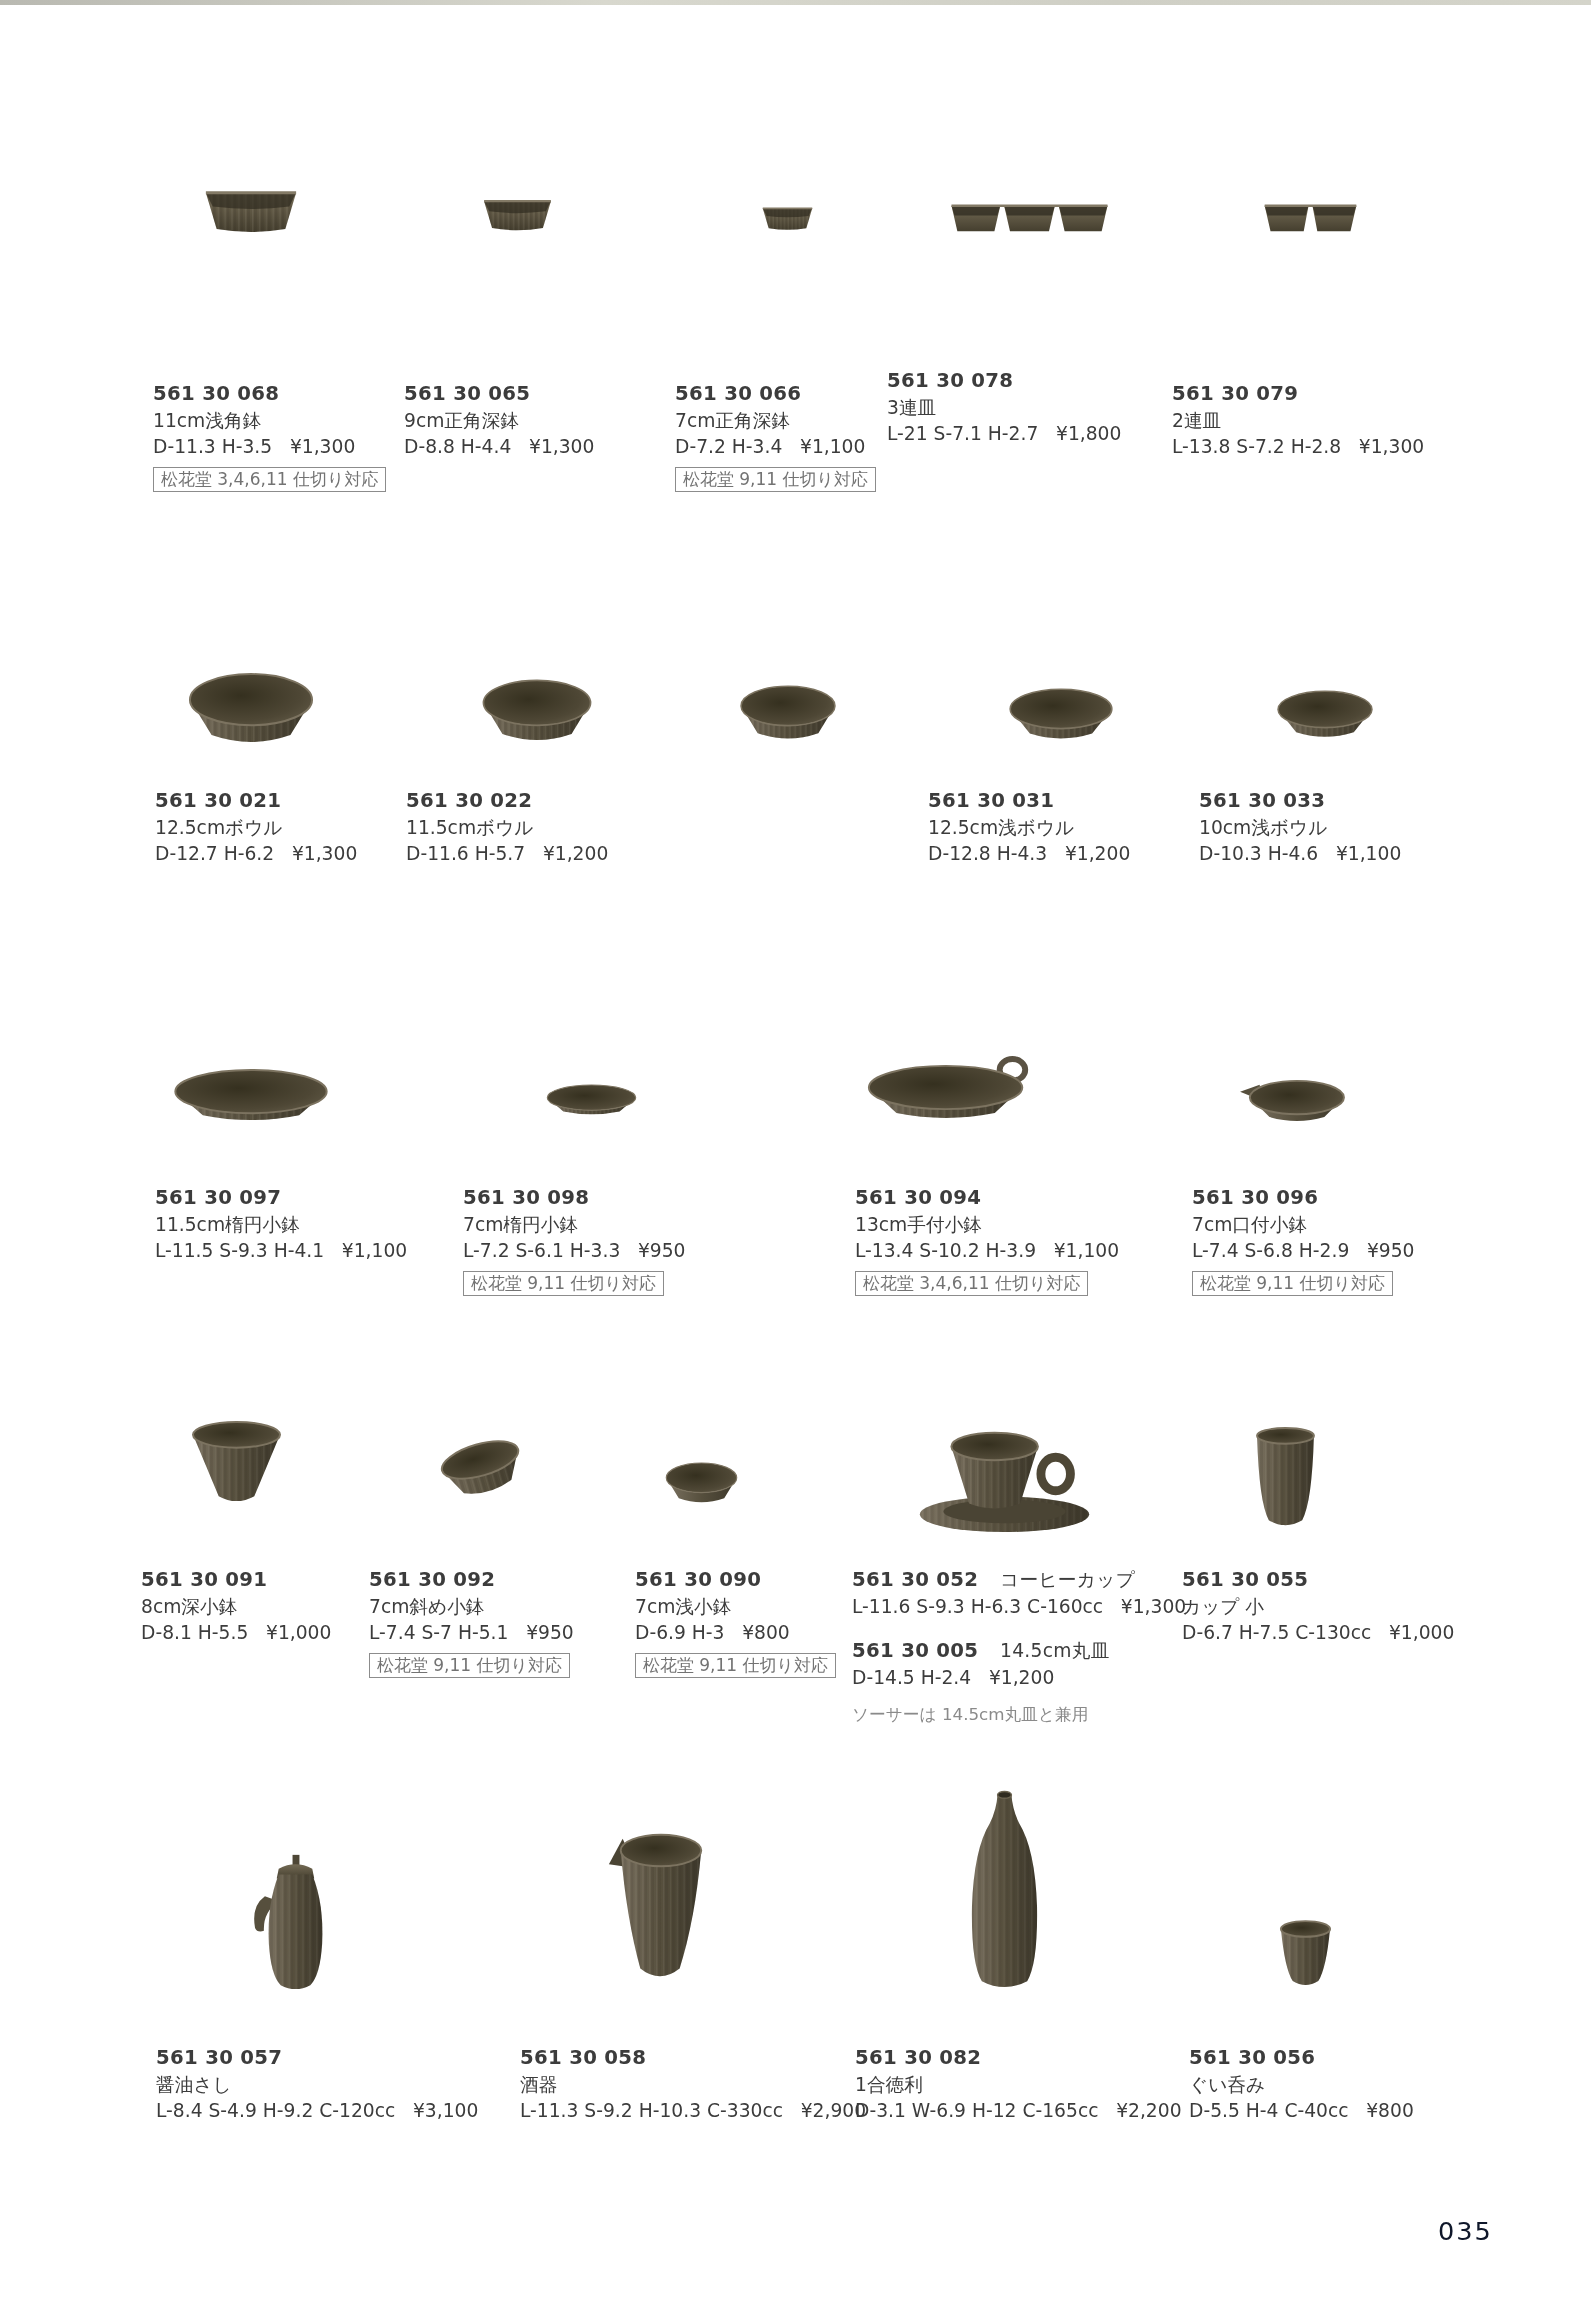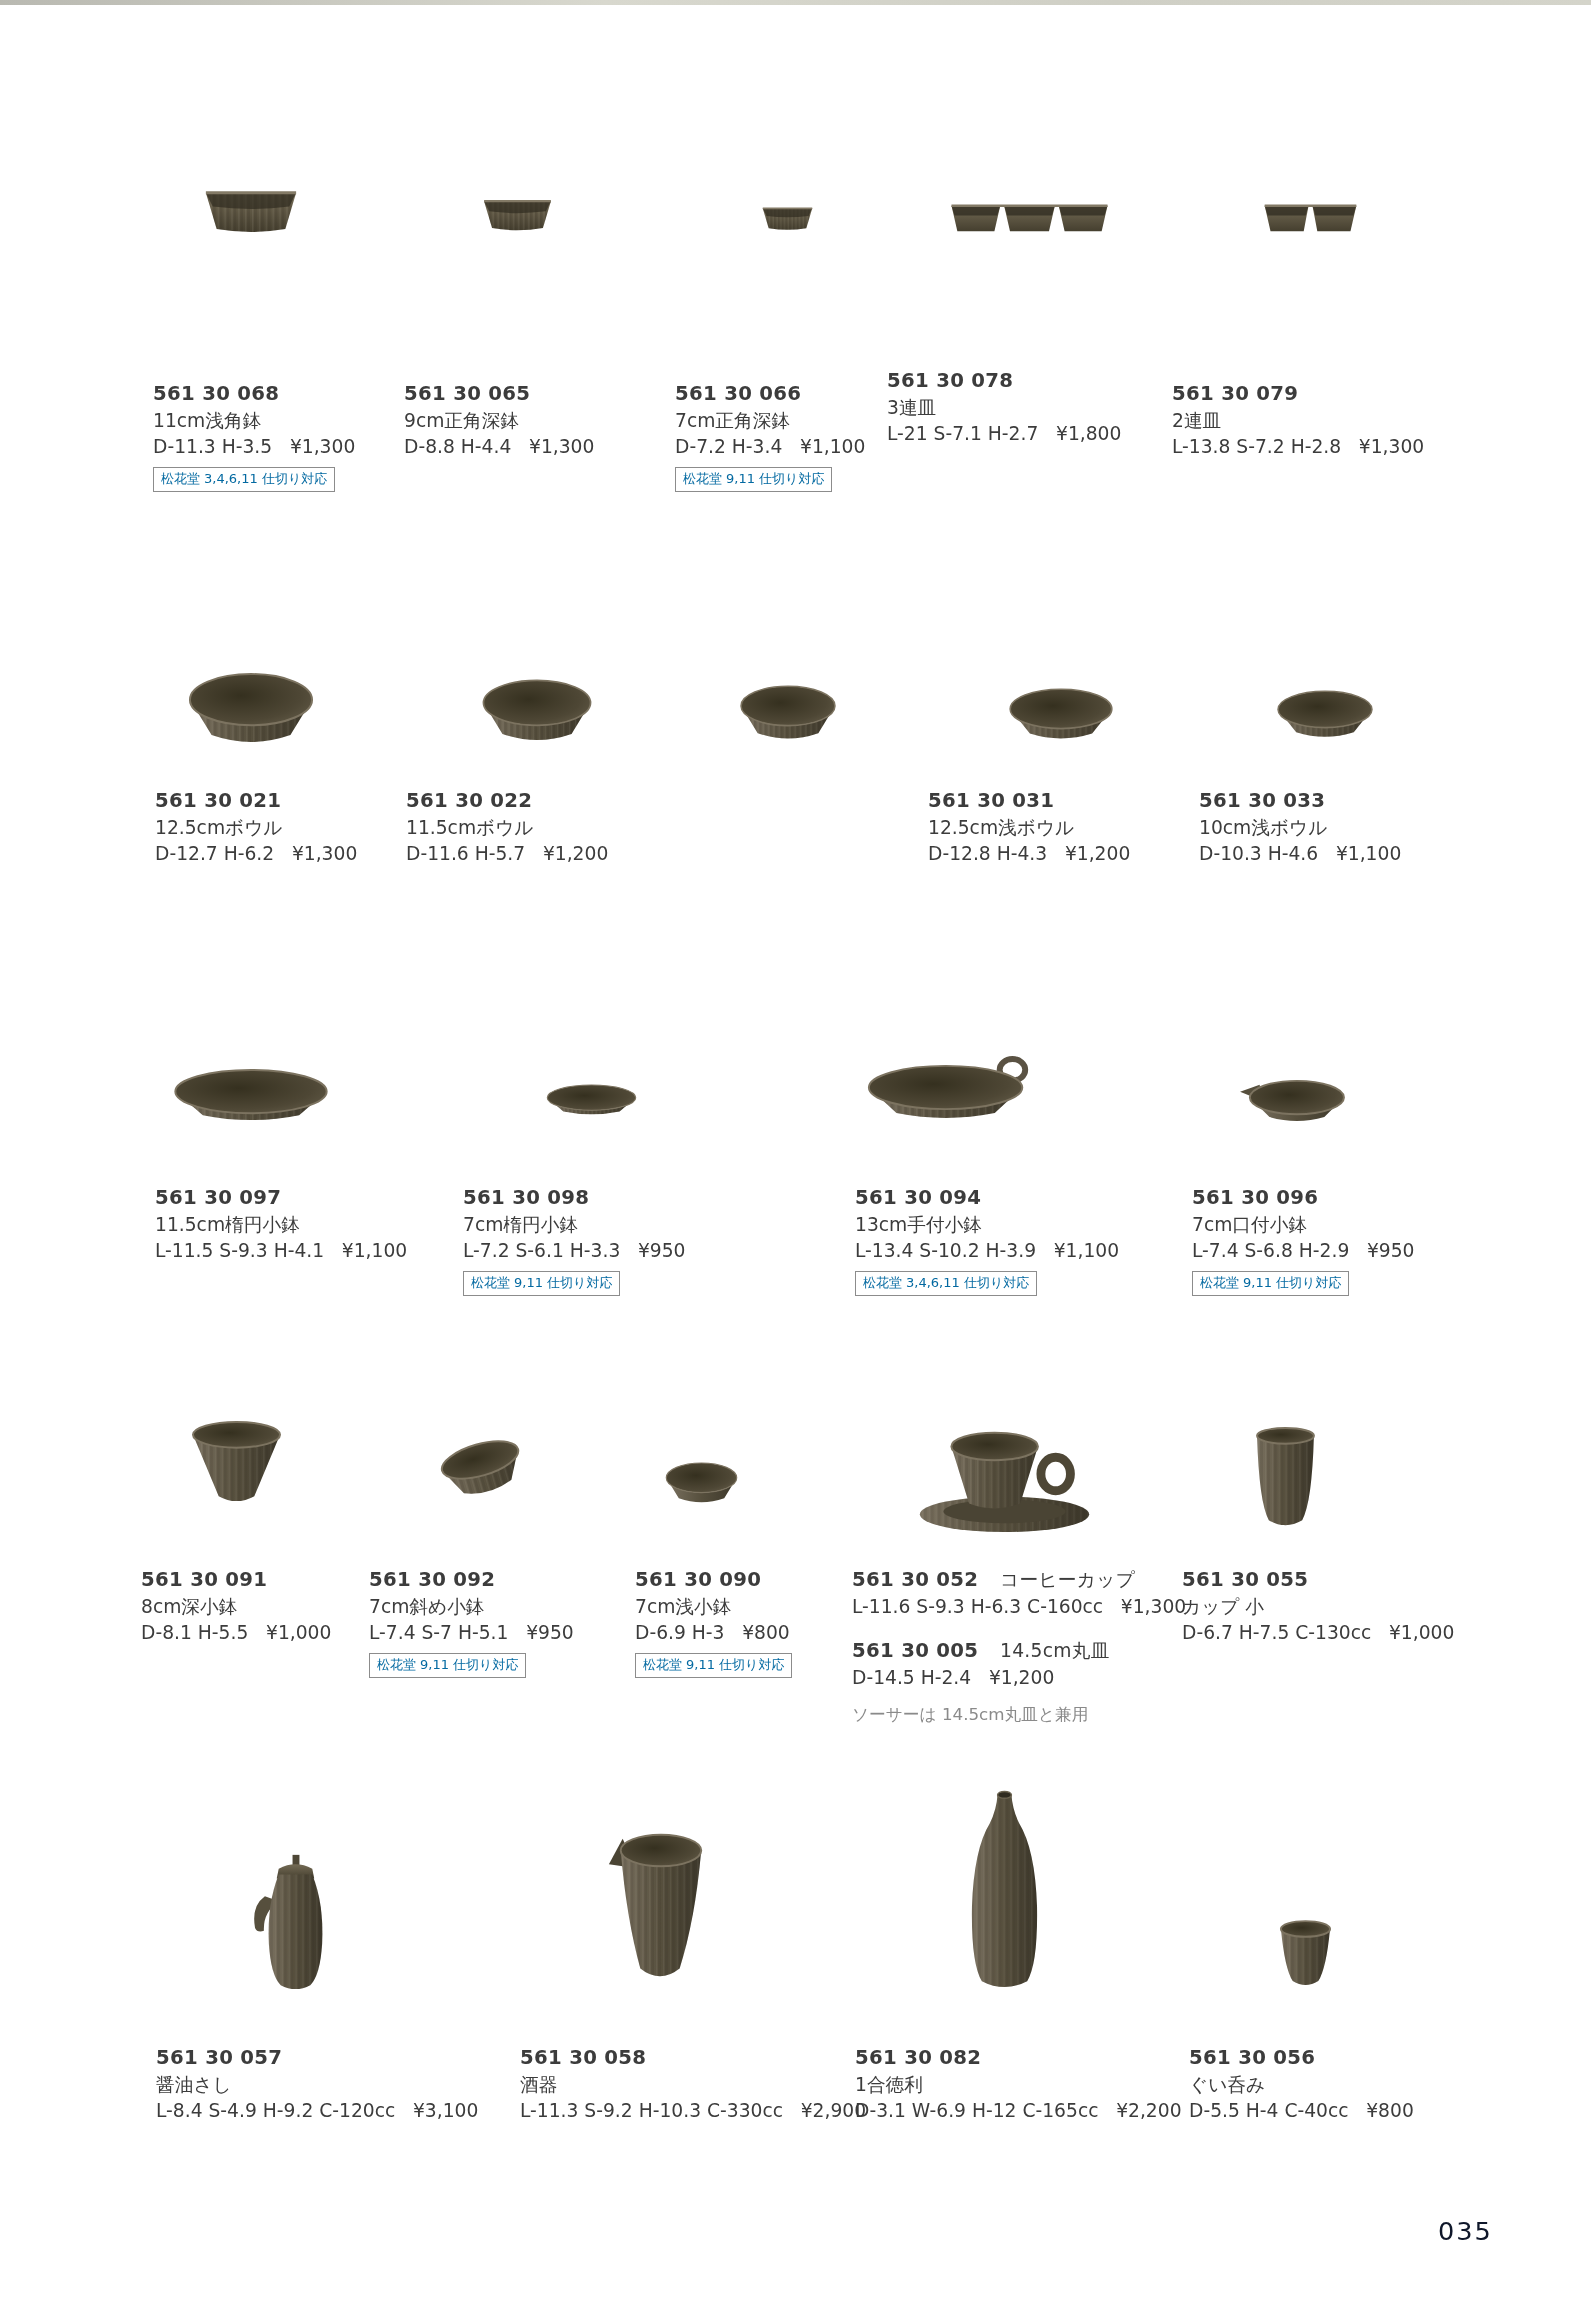--- a/index.html
+++ b/index.html
@@ -5,21 +5,21 @@
   html,body{margin:0;padding:0;background:#e8e8e4;}
   .page{position:relative;width:1592px;height:2301px;background:#ffffff;overflow:hidden;
         font-family:"DejaVu Sans","Liberation Sans",sans-serif;color:#3c3c3c;}
   .scan-edge{position:absolute;top:0;left:0;width:1592px;height:4.9px;
         background:linear-gradient(90deg,#b9b9b1,#d8d8ce 38%,#cfcfc5 70%,#d4d4ca);}
   .prod{position:absolute;white-space:nowrap;}
   .code{font-size:19.7px;font-weight:bold;letter-spacing:0.3px;line-height:26.6px;margin-top:18px;}
   .name{font-size:18.7px;line-height:26.6px;}
   .dims{font-size:18.7px;line-height:26.6px;}
   .price{font-weight:normal;margin-left:17.7px;}
-  .note{display:inline-block;border:1px solid #8c8c8c;color:#0369a1;font-size:13px;
+  .note{display:inline-block;border:1px solid #8c8c8c;color:#737373;font-size:17px;
         padding:1px 6.9px 2px 6.9px;margin-top:5.9px;line-height:20.7px;}
   .subnote{color:#8a8a8a;font-size:16.7px;margin-top:12.8px;line-height:21.7px;}
   .block2{margin-top:11.8px;}
   .name-inline{font-weight:normal;font-size:18.7px;margin-left:21.7px;}
   .photo{position:absolute;line-height:0;}
   .pageno{position:absolute;left:1438px;top:2216px;font-size:25.6px;color:#0f172a;letter-spacing:2px;}
   .defs{position:absolute;width:0;height:0;}
 </style>
 </head>
 <body>

